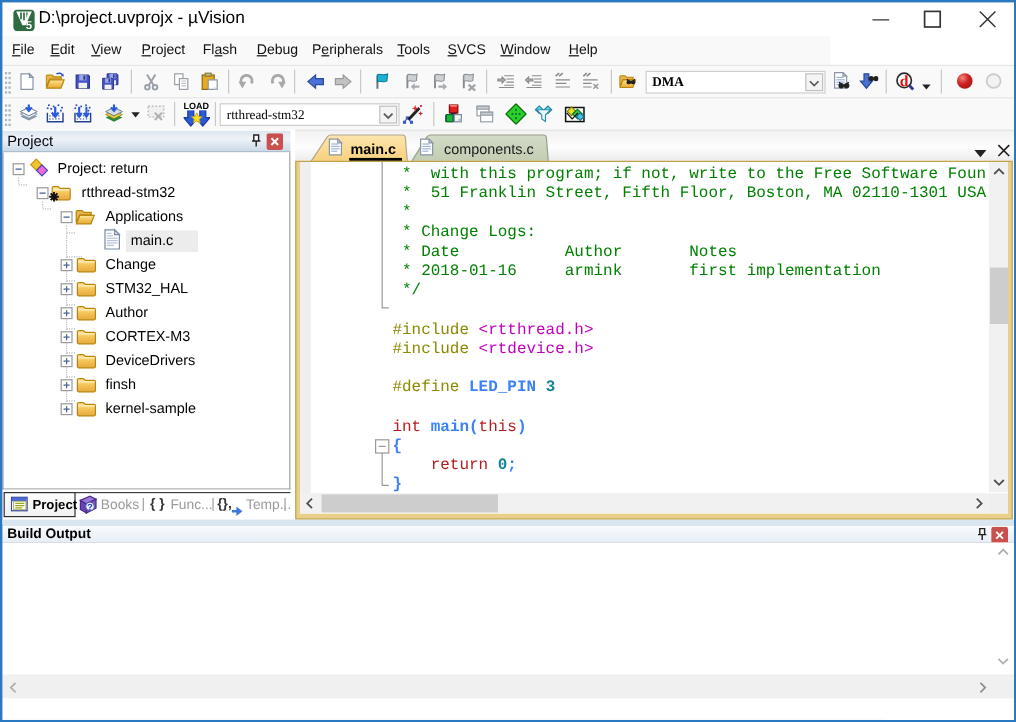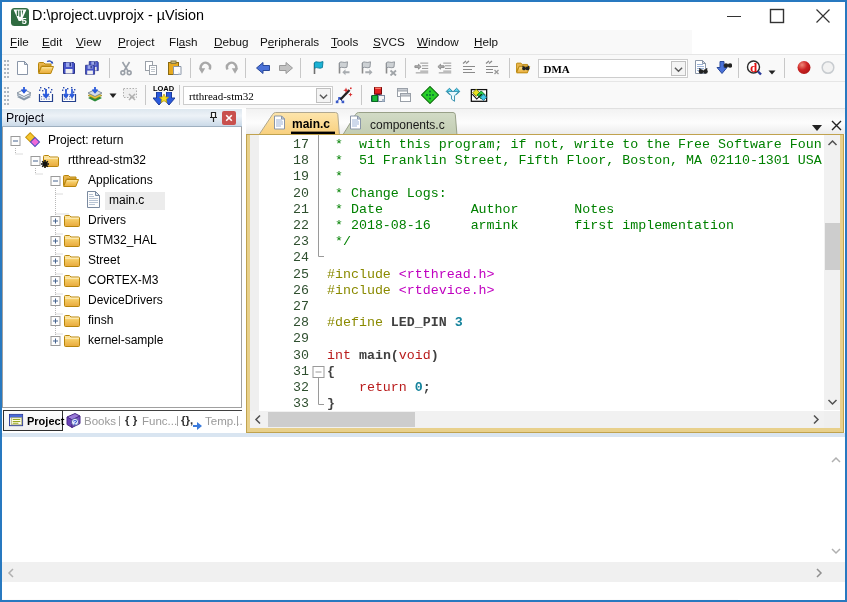--- a/index.html
+++ b/index.html
@@ -41,21 +41,21 @@
 #bocontent { position:absolute; left:0; top:15px; width:843px; height:110px; background:#fff; }
 #boscroll { position:absolute; left:0; top:125px; width:843px; height:20px; background:#f0f0f0; }
 
 #status { left:2px; top:599px; width:736px; height:18px; background:#f0f0f0; border-top:2px solid #fbfbfb; font-size:12px; }
 .mono { font-family:"Liberation Mono", monospace; }
 #gut { left:0; top:2px; width:59px; font-size:13.3px; line-height:16.2px; color:#2f4f2f; text-align:right; }
 #code { left:77px; top:2px; font-size:13.3px; line-height:16.2px; color:#000; }
 #code i { font-style:normal; color:#008000; }
 #code o { color:#8a8a00; }
 #code m { color:#c000c0; }
-#code b { color:#404040; }
+#code b { color:#3b82f6; }
 #code k { color:#b91c1c; font-weight:normal; }
 #code n { color:#15839c; font-weight:bold; }
 #vscroll { position:absolute; left:574px; top:0; width:17px; height:275px; background:#f1f1f1; }
 #hscroll { position:absolute; left:0; top:276px; width:574px; height:17px; background:#f1f1f1; }
 .sbtn { width:17px; height:17px; }
 .icon { top:5px; width:16px; height:16px; }
 .icon2 { top:4px; width:18px; height:18px; }
 #tb1 .vsep, #tb2 .vsep { top:3px; height:20px; }
 .combo { top:4px; height:19px; background:#fff; border:1px solid #cdcdcd; font-size:11px;font-family:Liberation Serif, serif; }
 .combo span { position:absolute; top:2.5px; }
@@ -484,23 +484,23 @@
           <path d="M32.5 41 V47"></path>
             <path d="M32.5 47 H40"></path>
           <path d="M52.5 61 V214 M52.5 67 H60 M52.5 87 H66 M52.5 107 H60 M52.5 127 H60 M52.5 147 H60 M52.5 167 H60 M52.5 187 H60 M52.5 207 H60"></path>
         </g>
       </svg>
       <div class="abs" style="left:102px;top:65px;width:60px;height:18px;background:#ececec"></div>
       <div class="trow" style="left:45px;top:6px">Project: return</div>
       <div class="trow" style="left:65px;top:26px">rtthread-stm32</div>
       <div class="trow" style="left:85px;top:46px">Applications</div>
       <div class="trow" style="left:106px;top:66px">main.c</div>
-      <div class="trow" style="left:85px;top:86px">Drivers</div>
+      <div class="trow" style="left:85px;top:86px">Change</div>
       <div class="trow" style="left:85px;top:106px">STM32_HAL</div>
-      <div class="trow" style="left:85px;top:126px">Street</div>
+      <div class="trow" style="left:85px;top:126px">Author</div>
       <div class="trow" style="left:85px;top:146px">CORTEX-M3</div>
       <div class="trow" style="left:85px;top:166px">DeviceDrivers</div>
       <div class="trow" style="left:85px;top:186px">finsh</div>
       <div class="trow" style="left:85px;top:206px">kernel-sample</div>
       <svg class="abs" style="left:0;top:0" width="238" height="279">
         <g>
           <use href="#ebox" x="8" y="9.5"></use>
             <use href="#eminus" x="8" y="9.5"></use>
           <use href="#ebox" x="28" y="29.5"></use>
             <use href="#eminus" x="28" y="29.5"></use>
@@ -600,51 +600,34 @@
       <svg class="abs" style="left:565px;top:15px" width="12" height="8" viewBox="0 0 12 8">
           <path d="M1 1 L6 7 L11 1 Z" fill="#222"></path>
         </svg>
       <svg class="abs" style="left:584px;top:10px" width="13" height="13" viewBox="0 0 13 13">
           <path d="M2 2 L11 11 M11 2 L2 11" stroke="#222" stroke-width="1.4"></path>
         </svg>
     </div>
     <div id="edframe"></div>
     <div id="edcontent">
       <div class="abs" style="left:0;top:0;width:9px;height:293px;background:#efefef"></div>
-      <pre class="mono abs" id="gut">  17
-  18
-  19
-  20
-  21
-  22
-  23
-  24
-  25
-  26
-  27
-  28
-  29
-  30
-  31
-  32
-  33</pre>
       <pre class="mono abs" id="code"><i> *  with this program; if not, write to the Free Software Foun</i>
 <i> *  51 Franklin Street, Fifth Floor, Boston, MA 02110-1301 USA</i>
 <i> *</i>
 <i> * Change Logs:</i>
 <i> * Date           Author       Notes</i>
-<i> * 2018-08-16     armink       first implementation</i>
+<i> * 2018-01-16     armink       first implementation</i>
 <i> */</i>
 
 <o>#include</o> <m>&lt;rtthread.h&gt;</m>
 <o>#include</o> <m>&lt;rtdevice.h&gt;</m>
 
 <o>#define</o> <b>LED_PIN</b> <n>3</n>
 
-<k>int</k> <b>main(</b><k>void</k><b>)</b>
+<k>int</k> <b>main(</b><k>this</k><b>)</b>
 <b>{</b>
     <k>return</k> <n>0</n><b>;</b>
 <b>}</b></pre>
       <svg class="abs" style="left:0;top:0" width="80" height="280">
         <g stroke="#9a9a9a" fill="none">
           <path d="M68.5 0 V121.5 H74"></path>
           <rect x="63" y="231.5" width="11" height="11" fill="#fff"></rect>
           <line x1="65.5" y1="237" x2="71.5" y2="237"></line>
           <path d="M68.5 242.5 V269.5 H74"></path>
         </g>
@@ -665,20 +648,30 @@
         <div class="abs" style="left:18px;top:1px;width:147px;height:15px;background:#cdcdcd"></div>
         <div class="sbtn abs" style="left:557px;top:0"><svg width="17" height="17" viewBox="0 0 17 17">
               <path d="M7 4.5 L11 8.5 L7 12.5" fill="none" stroke="#505050" stroke-width="1.5"></path>
             </svg></div>
       </div>
       <div class="abs" style="left:574px;top:276px;width:17px;height:17px;background:#efefef"></div>
     </div>
   </div>
 </div>
 <div class="abs" id="bo">
+  <div id="bohead">
+      <span class="t">Build Output</span>
+    <svg class="abs" style="left:810px;top:1px" width="12" height="13" viewBox="0 0 12 13">
+        <path d="M4.5 1.5 h4 v5 h-4 z M3 6.5 h7 M6.5 6.5 v4.5" stroke="#222" stroke-width="1.2" fill="#fff"></path>
+      </svg>
+    <svg class="abs" style="left:824px;top:0.5px" width="14" height="14" viewBox="0 0 14 14">
+        <rect x="0" y="0" width="14" height="14" rx="2" fill="#c9504d"></rect>
+        <path d="M4.2 4.2 L9.8 9.8 M9.8 4.2 L4.2 9.8" stroke="#fff" stroke-width="1.6"></path>
+      </svg>
+  </div>
   <div id="bocontent">
     <svg class="abs" style="left:828px;top:3px" width="12" height="10" viewBox="0 0 12 10">
         <path d="M2 7 L6 3 L10 7" fill="none" stroke="#b0b0b0" stroke-width="1.5"></path>
       </svg>
     <svg class="abs" style="left:828px;top:94px" width="12" height="10" viewBox="0 0 12 10">
         <path d="M2 3 L6 7 L10 3" fill="none" stroke="#b0b0b0" stroke-width="1.5"></path>
       </svg>
   </div>
   <div id="boscroll">
     <svg class="abs" style="left:4px;top:5px" width="10" height="12" viewBox="0 0 10 12">

